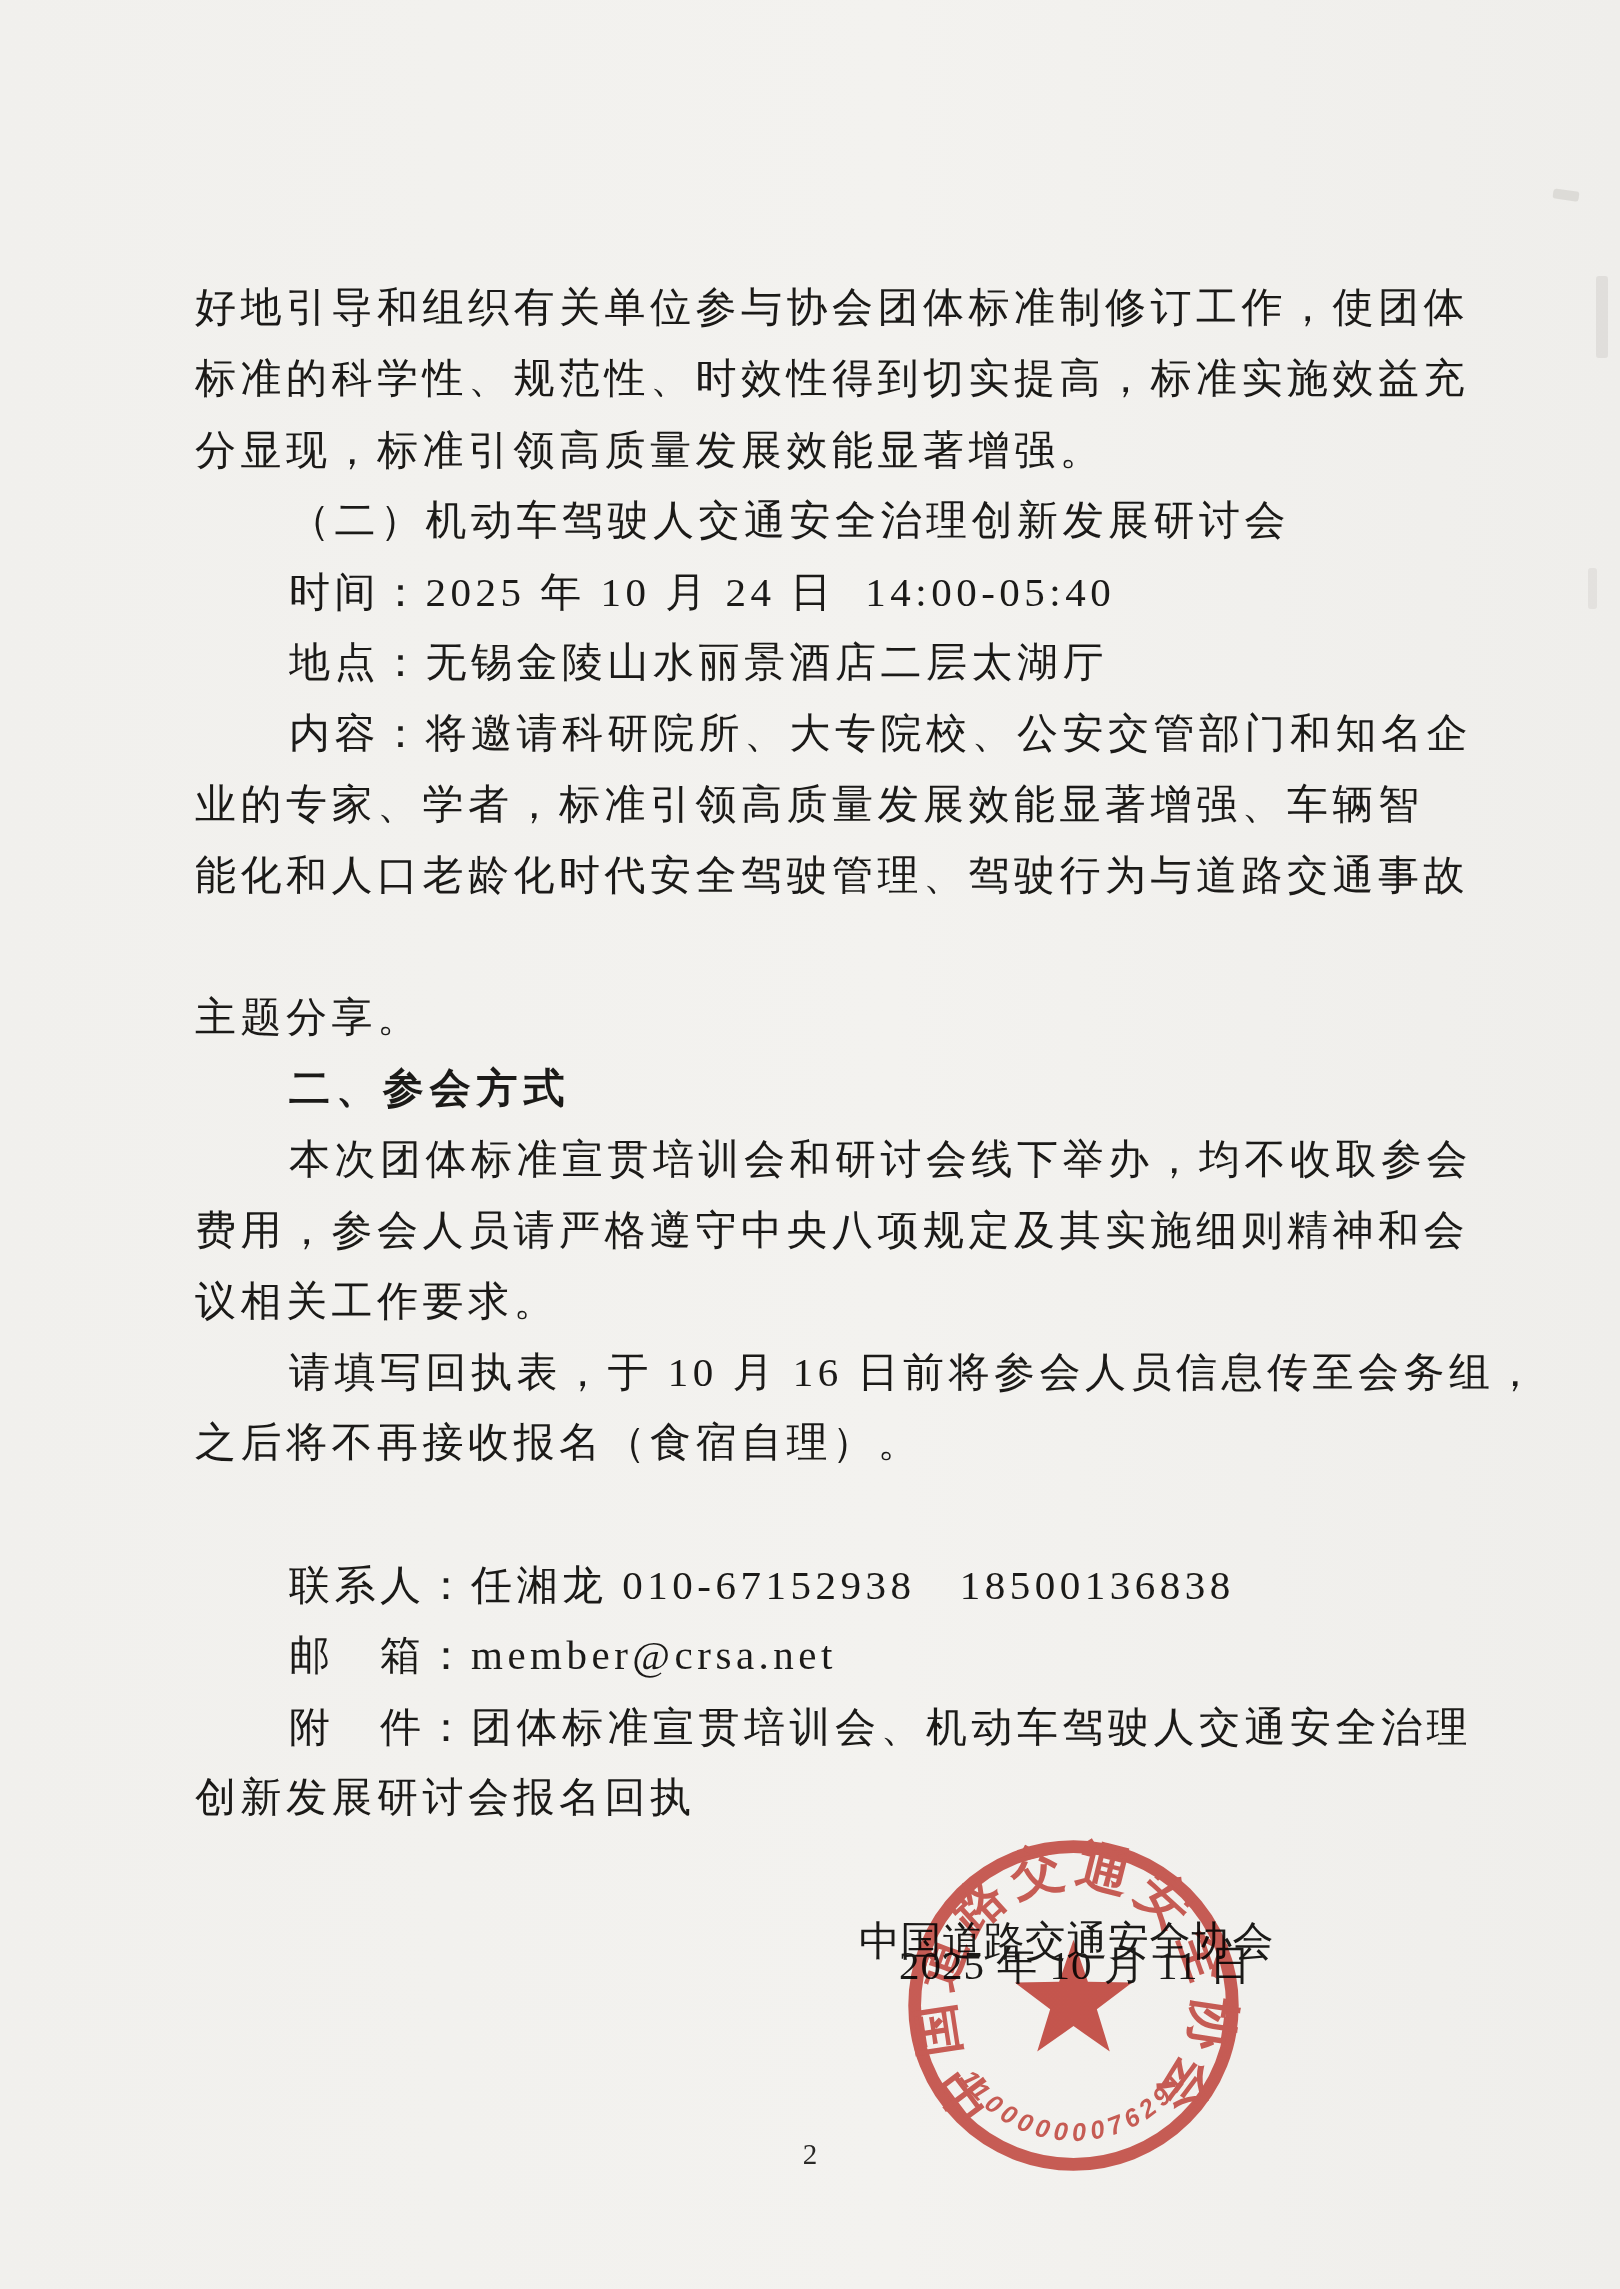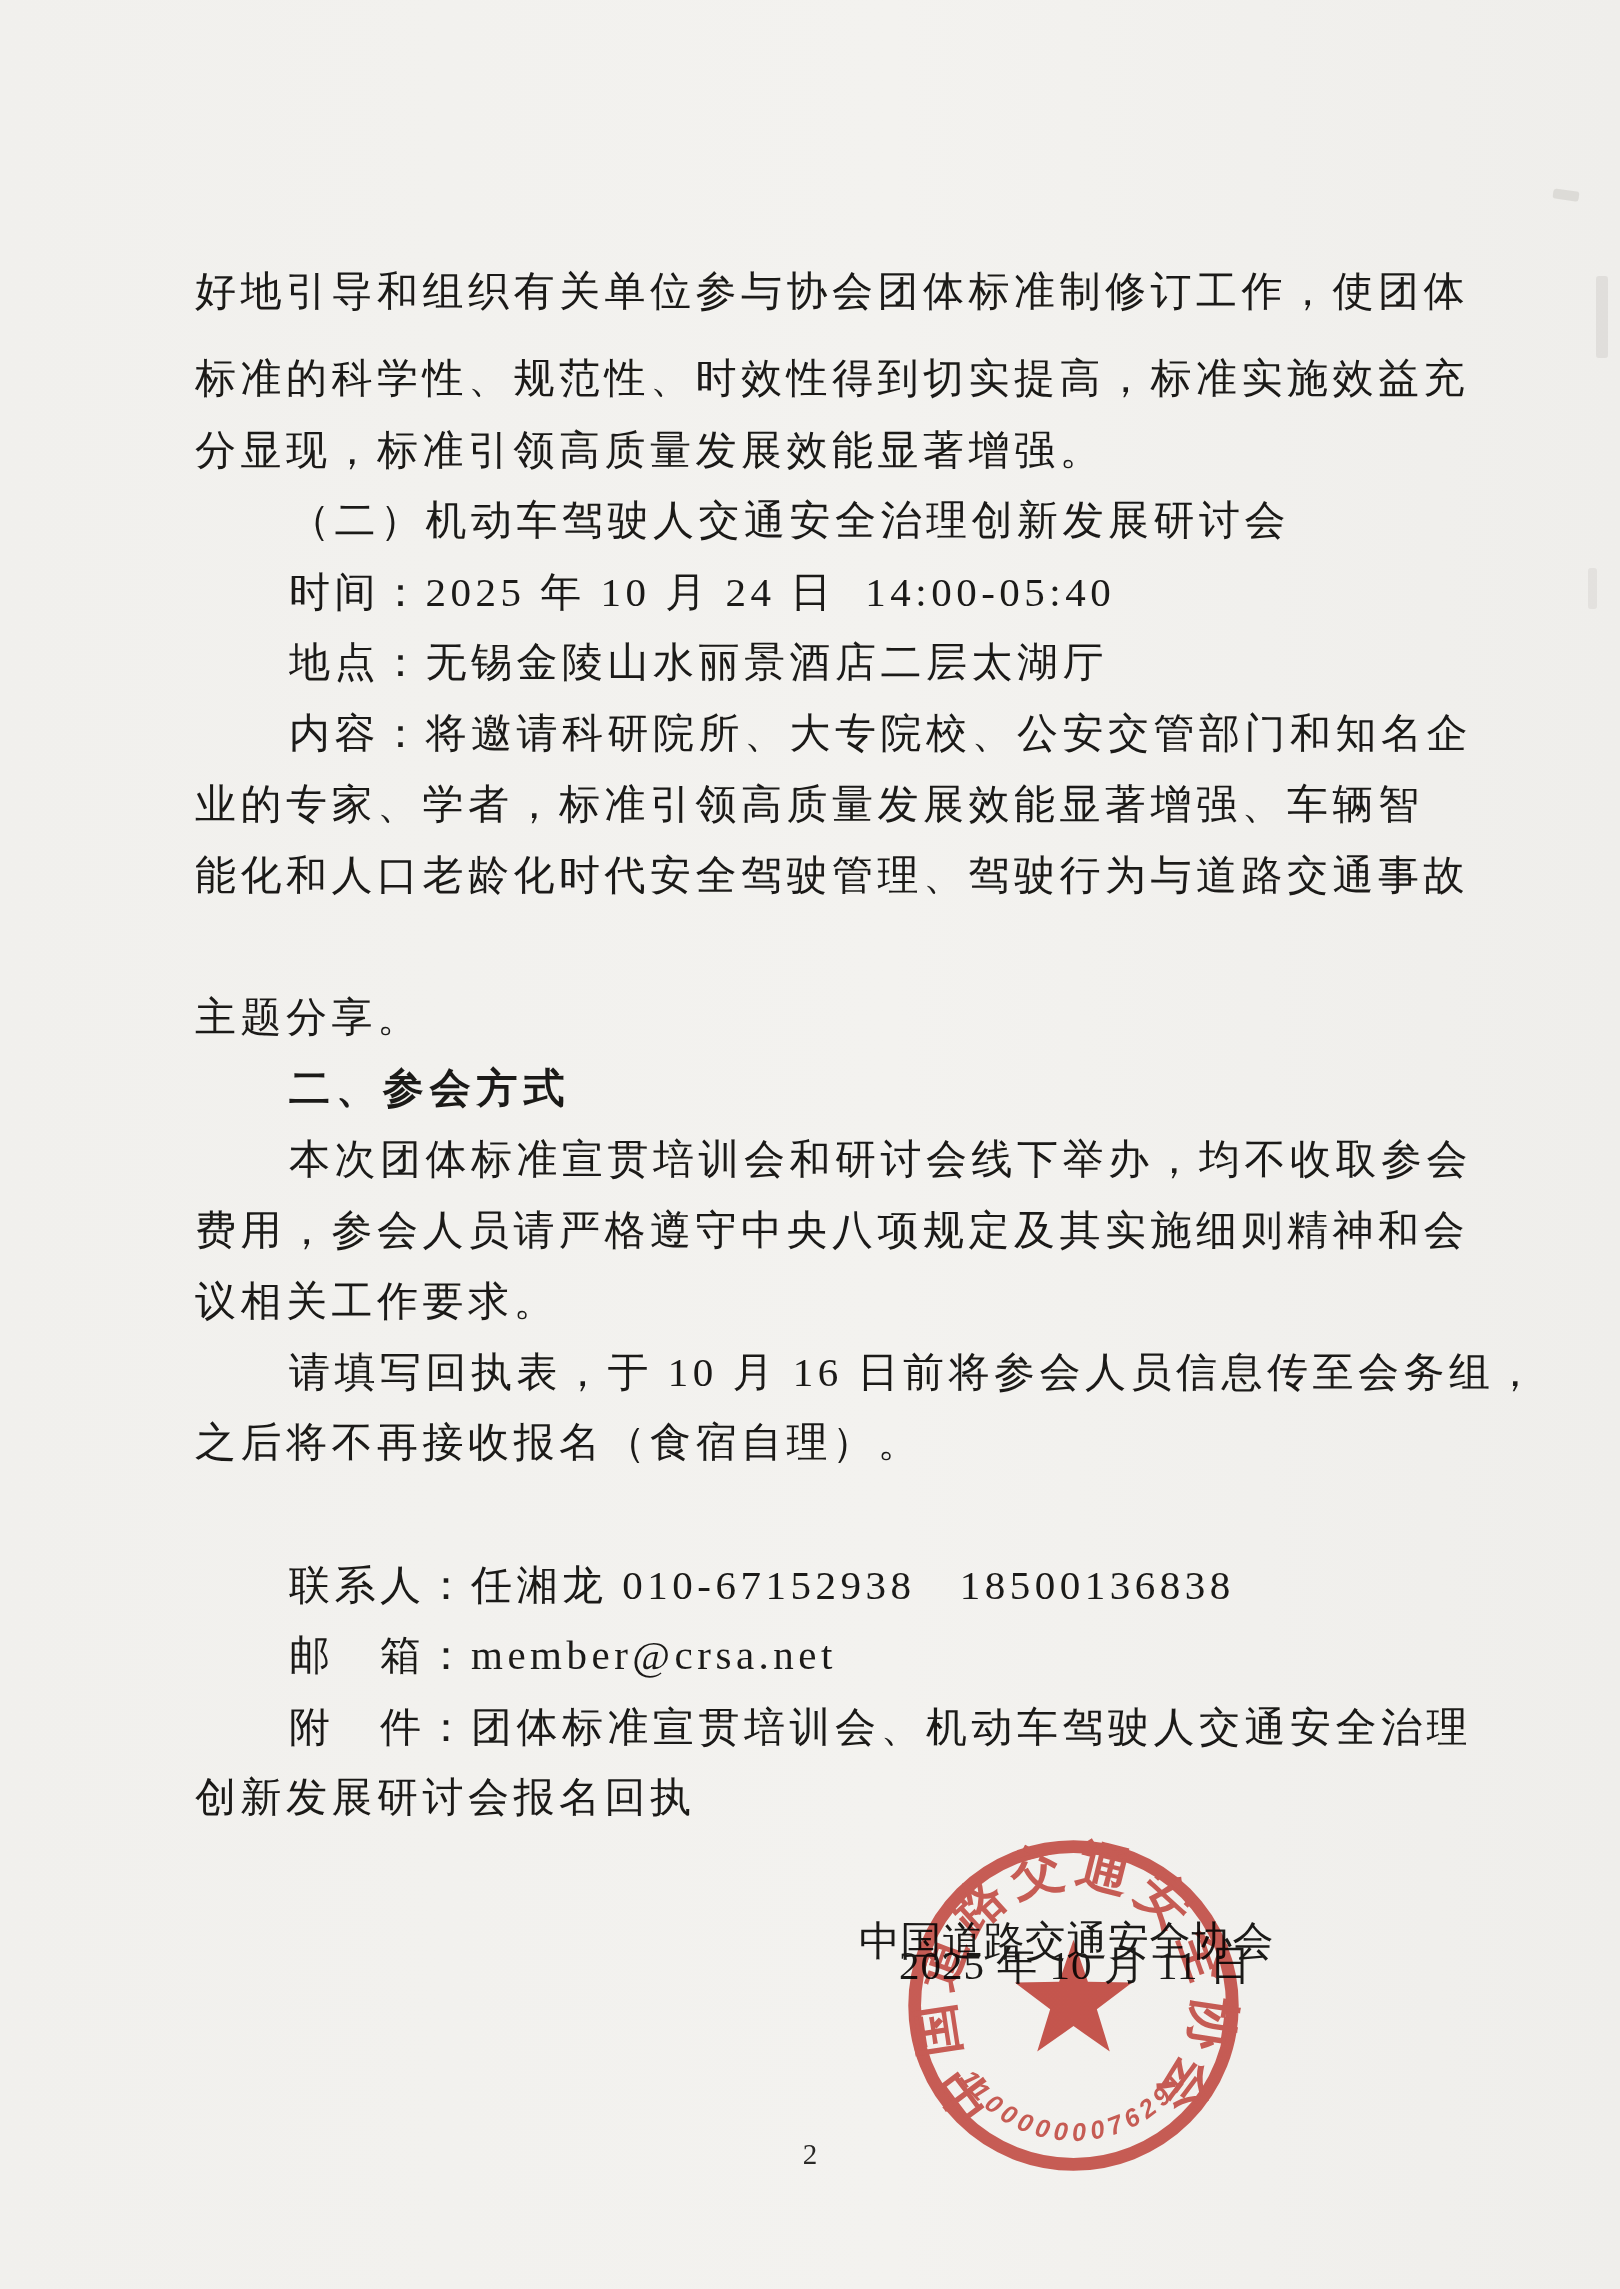--- a/index.html
+++ b/index.html
@@ -84,21 +84,21 @@
   .scan-mark { position: absolute; background: #b9b7b3; border-radius: 2.9px; }
   .mark-a { left: 1553px; top: 190px; width: 25.5px; height: 9.8px; opacity: 0.35; transform: rotate(8deg); }
   .mark-b { left: 1596px; top: 276px; width: 11.8px; height: 82px; opacity: 0.28; }
   .mark-c { left: 1588px; top: 568px; width: 8.8px; height: 41px; opacity: 0.22; }
 </style>
 </head>
 <body>
 
 <div class="page">
 
-  <div class="line" style="top:256px">好地引导和组织有关单位参与协会团体标准制修订工作，使团体</div>
+  <div class="line" style="top:272px">好地引导和组织有关单位参与协会团体标准制修订工作，使团体</div>
   <div class="line" style="top:343px">标准的科学性、规范性、时效性得到切实提高，标准实施效益充</div>
   <div class="line" style="top:415px">分显现，标准引领高质量发展效能显著增强。</div>
   <div class="line indent" style="top:485px">（二）机动车驾驶人交通安全治理创新发展研讨会</div>
   <div class="line indent" style="top:557px">时间：2025 年 10 月 24 日  14:00-05:40</div>
   <div class="line indent" style="top:627px">地点：无锡金陵山水丽景酒店二层太湖厅</div>
   <div class="line indent" style="top:698px">内容：将邀请科研院所、大专院校、公安交管部门和知名企</div>
   <div class="line" style="top:769px">业的专家、学者，标准引领高质量发展效能显著增强、车辆智</div>
   <div class="line" style="top:840px">能化和人口老龄化时代安全驾驶管理、驾驶行为与道路交通事故</div>
   <div class="line" style="top:982px">主题分享。</div>
   <div class="line indent heading" style="top:1053px">二、参会方式</div>

